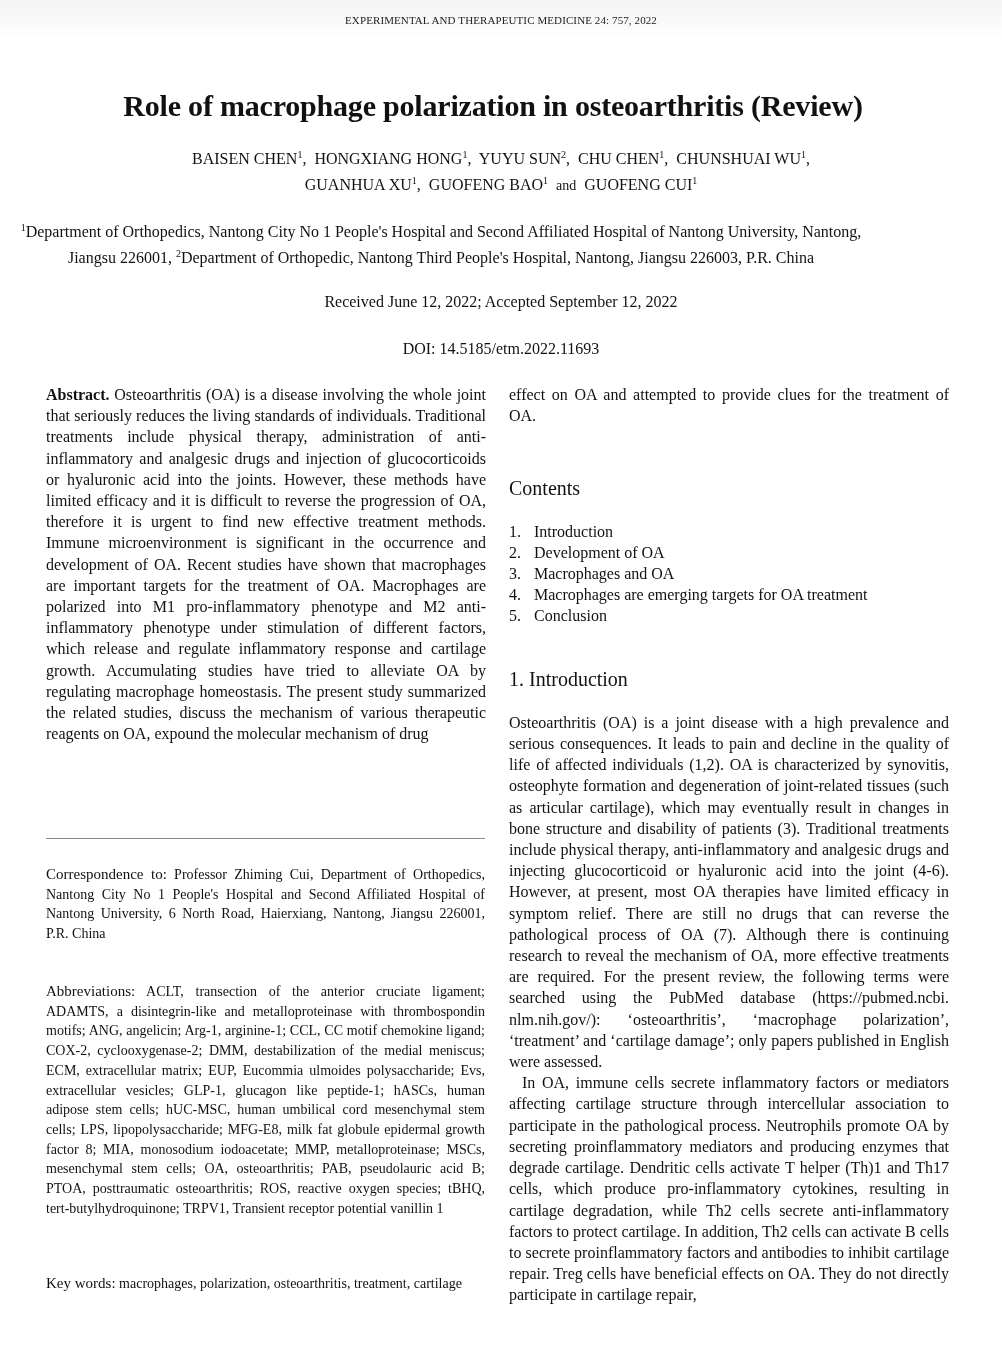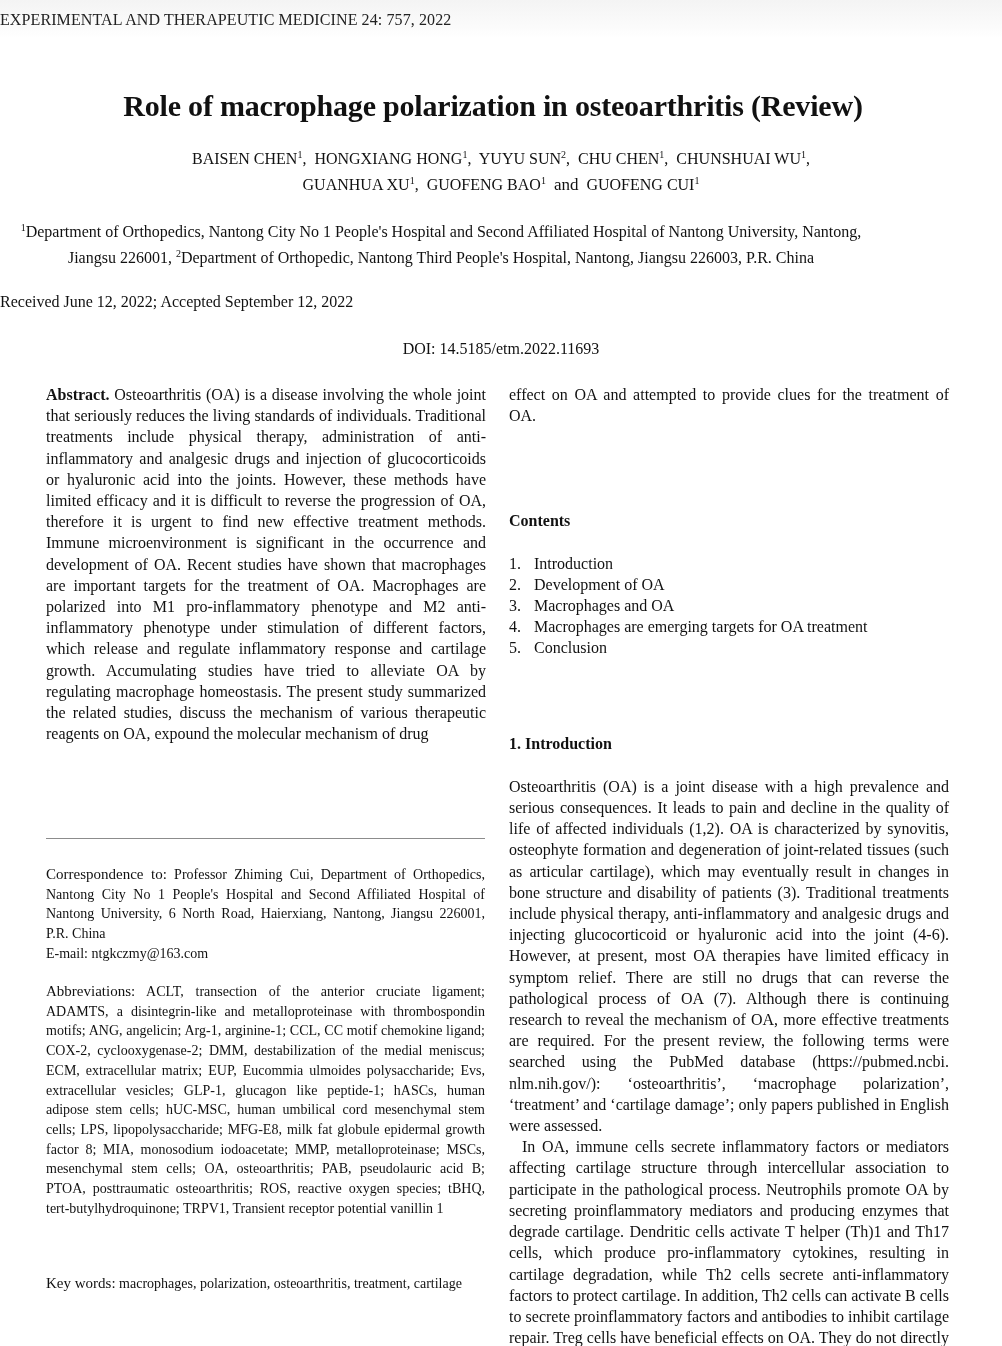--- a/index.html
+++ b/index.html
@@ -4,38 +4,38 @@
   <style>
     html, body { margin: 0; padding: 0; background: #ffffff; }
     body {
       width: 1002px; height: 1346px; position: relative; overflow: hidden;
       font-family: "Liberation Serif", "DejaVu Serif", serif;
       color: #111111;
     }
     .running-head {
       position: absolute; top: 0; left: 0; width: 1002px; height: 38px;
       background: linear-gradient(#f4f4f4, #fbfbfb 70%, #ffffff);
-      font-size: 16px; line-height: 40px; letter-spacing: 0.1px;
+      text-align: center; font-size: 11px; line-height: 40px; letter-spacing: 0.1px;
       color: #222;
     }
     .title {
       position: absolute; top: 86px; left: 0; width: 986px; text-align: center;
       font-size: 30px; font-weight: bold; line-height: 40px; letter-spacing: -0.2px;
     }
     .authors {
       position: absolute; top: 146px; left: 0; width: 1002px; text-align: center;
       font-size: 16px; line-height: 26px;
     }
     .authors sup, .affil sup { font-size: 10px; line-height: 0; vertical-align: 6px; }
     .affil {
       position: absolute; top: 219px; left: 0; width: 882px; text-align: center;
       font-size: 16px; line-height: 26px;
     }
     .dates {
-      position: absolute; top: 290px; left: 0; width: 1002px; text-align: left;
+      position: absolute; top: 290px; left: 0; width: 1002px; text-align: center;
       font-size: 16px; line-height: 24px;
     }
     .doi {
       position: absolute; top: 337px; left: 0; width: 1002px; text-align: center;
       font-size: 16px; line-height: 24px;
     }
     .col {
       position: absolute; width: 440px; font-size: 16px; line-height: 21.2px;
       text-align: justify; hyphens: manual;
     }
@@ -44,21 +44,21 @@
     .bold { font-weight: bold; }
     .ital { }
     .rule {
       position: absolute; left: 46px; top: 838px; width: 439px; height: 0;
       border-top: 1.5px solid #8c8c8c;
     }
     .fn { position: absolute; left: 46px; width: 439px; font-size: 14px; line-height: 19.7px; text-align: justify; }
     .fn-corr { top: 865px; }
     .fn-abbr { top: 982px; }
     .fn-key { top: 1274px; }
-    .heading { font-weight: bold; font-size: 16px; margin-top: 32px; }
+    .heading { font-weight: normal; font-size: 20px; }
     .toc { list-style: none; margin: 0; padding: 0; }
     .toc li { display: flex; line-height: 21.2px; }
     .toc .num { width: 25px; }
     p { margin: 0; }
     .indent { text-indent: 13px; }
   </style>
 </head>
 <body>
 
 <div class="running-head">EXPERIMENTAL AND THERAPEUTIC MEDICINE  24:  757,  2022</div>
@@ -69,41 +69,40 @@
   <div>
     <span><span>BAISEN CHEN</span><sup>1</sup></span>,&nbsp;
     <span><span>HONGXIANG HONG</span><sup>1</sup></span>,&nbsp;
     <span><span>YUYU SUN</span><sup>2</sup></span>,&nbsp;
     <span><span>CHU CHEN</span><sup>1</sup></span>,&nbsp;
     <span><span>CHUNSHUAI WU</span><sup>1</sup></span>,
   </div>
   <div>
     <span><span>GUANHUA XU</span><sup>1</sup></span>,&nbsp;
     <span><span>GUOFENG BAO</span><sup>1</sup></span>&nbsp;
-    <span style="font-size:17px;">and</span>&nbsp;
+    <span style="font-size:14px;">and</span>&nbsp;
     <span><span>GUOFENG CUI</span><sup>1</sup></span>
   </div>
 </div>
 
 <div class="affil">
   <sup>1</sup><span>Department of Orthopedics, Nantong City No 1 People's Hospital and Second Affiliated Hospital of Nantong University, Nantong, Jiangsu 226001, </span><sup>2</sup><span>Department of Orthopedic, Nantong Third People's Hospital, Nantong, Jiangsu 226003, P.R. China</span>
 </div>
 
 <div class="dates">Received June 12, 2022;  Accepted September 12, 2022</div>
 <div class="doi">DOI: 14.5185/etm.2022.11693</div>
 
 <div class="col col-left">
   <p><span class="bold">Abstract.</span> <span>Osteoarthritis (OA) is a disease involving the whole joint that seriously reduces the living standards of individuals. Traditional treatments include physical therapy, administra­tion of anti-inflammatory and analgesic drugs and injection of glucocorticoids or hyaluronic acid into the joints. However, these methods have limited efficacy and it is difficult to reverse the progression of OA, therefore it is urgent to find new effective treatment methods. Immune microenvironment is significant in the occurrence and development of OA. Recent studies have shown that macrophages are important targets for the treatment of OA. Macrophages are polarized into M1 pro-inflammatory phenotype and M2 anti-inflammatory phenotype under stimulation of different factors, which release and regulate inflammatory response and cartilage growth. Accumulating studies have tried to alleviate OA by regulating macrophage homeostasis. The present study summarized the related studies, discuss the mechanism of various therapeutic reagents on OA, expound the molecular mechanism of drug</span></p>
 </div>
 
 <div class="rule"></div>
 
 <div class="fn fn-corr">
   <p><span class="ital" style="font-size:15px;">Correspondence to:</span> <span>Professor Zhiming Cui, Department of Orthopedics, Nantong City No 1 People's Hospital and Second Affiliated Hospital of Nantong University, 6 North Road, Haierxiang, Nantong, Jiangsu 226001, P.R. China</span></p>
-  <p>E-mail: ntgkczmy@163.com</p>
 </div>
 
 <div class="fn fn-abbr">
   <p><span class="ital" style="font-size:15px;">Abbreviations:</span> <span>ACLT, transection of the anterior cruciate ligament; ADAMTS, a disintegrin-like and metalloproteinase with thrombospondin motifs; ANG, angelicin; Arg-1, arginine-1; CCL, CC motif chemokine ligand; COX-2, cyclooxygenase-2; DMM, destabilization of the medial meniscus; ECM, extracellular matrix; EUP, Eucommia ulmoides polysaccharide; Evs, extracellular vesicles; GLP-1, glucagon like peptide-1; hASCs, human adipose stem cells; hUC-MSC, human umbilical cord mesenchymal stem cells; LPS, lipopolysaccharide; MFG-E8, milk fat globule epidermal growth factor 8; MIA, monosodium iodoacetate; MMP, metalloproteinase; MSCs, mesenchymal stem cells; OA, osteoarthritis; PAB, pseudolauric acid B; PTOA, posttraumatic osteoarthritis; ROS, reactive oxygen species; tBHQ, tert-butylhydroquinone; TRPV1, Transient receptor potential vanillin 1</span></p>
 </div>
 
 <div class="fn fn-key">
   <p><span class="ital" style="font-size:15px;">Key words:</span> <span>macrophages, polarization, osteoarthritis, treatment, cartilage</span></p>
 </div>
 

